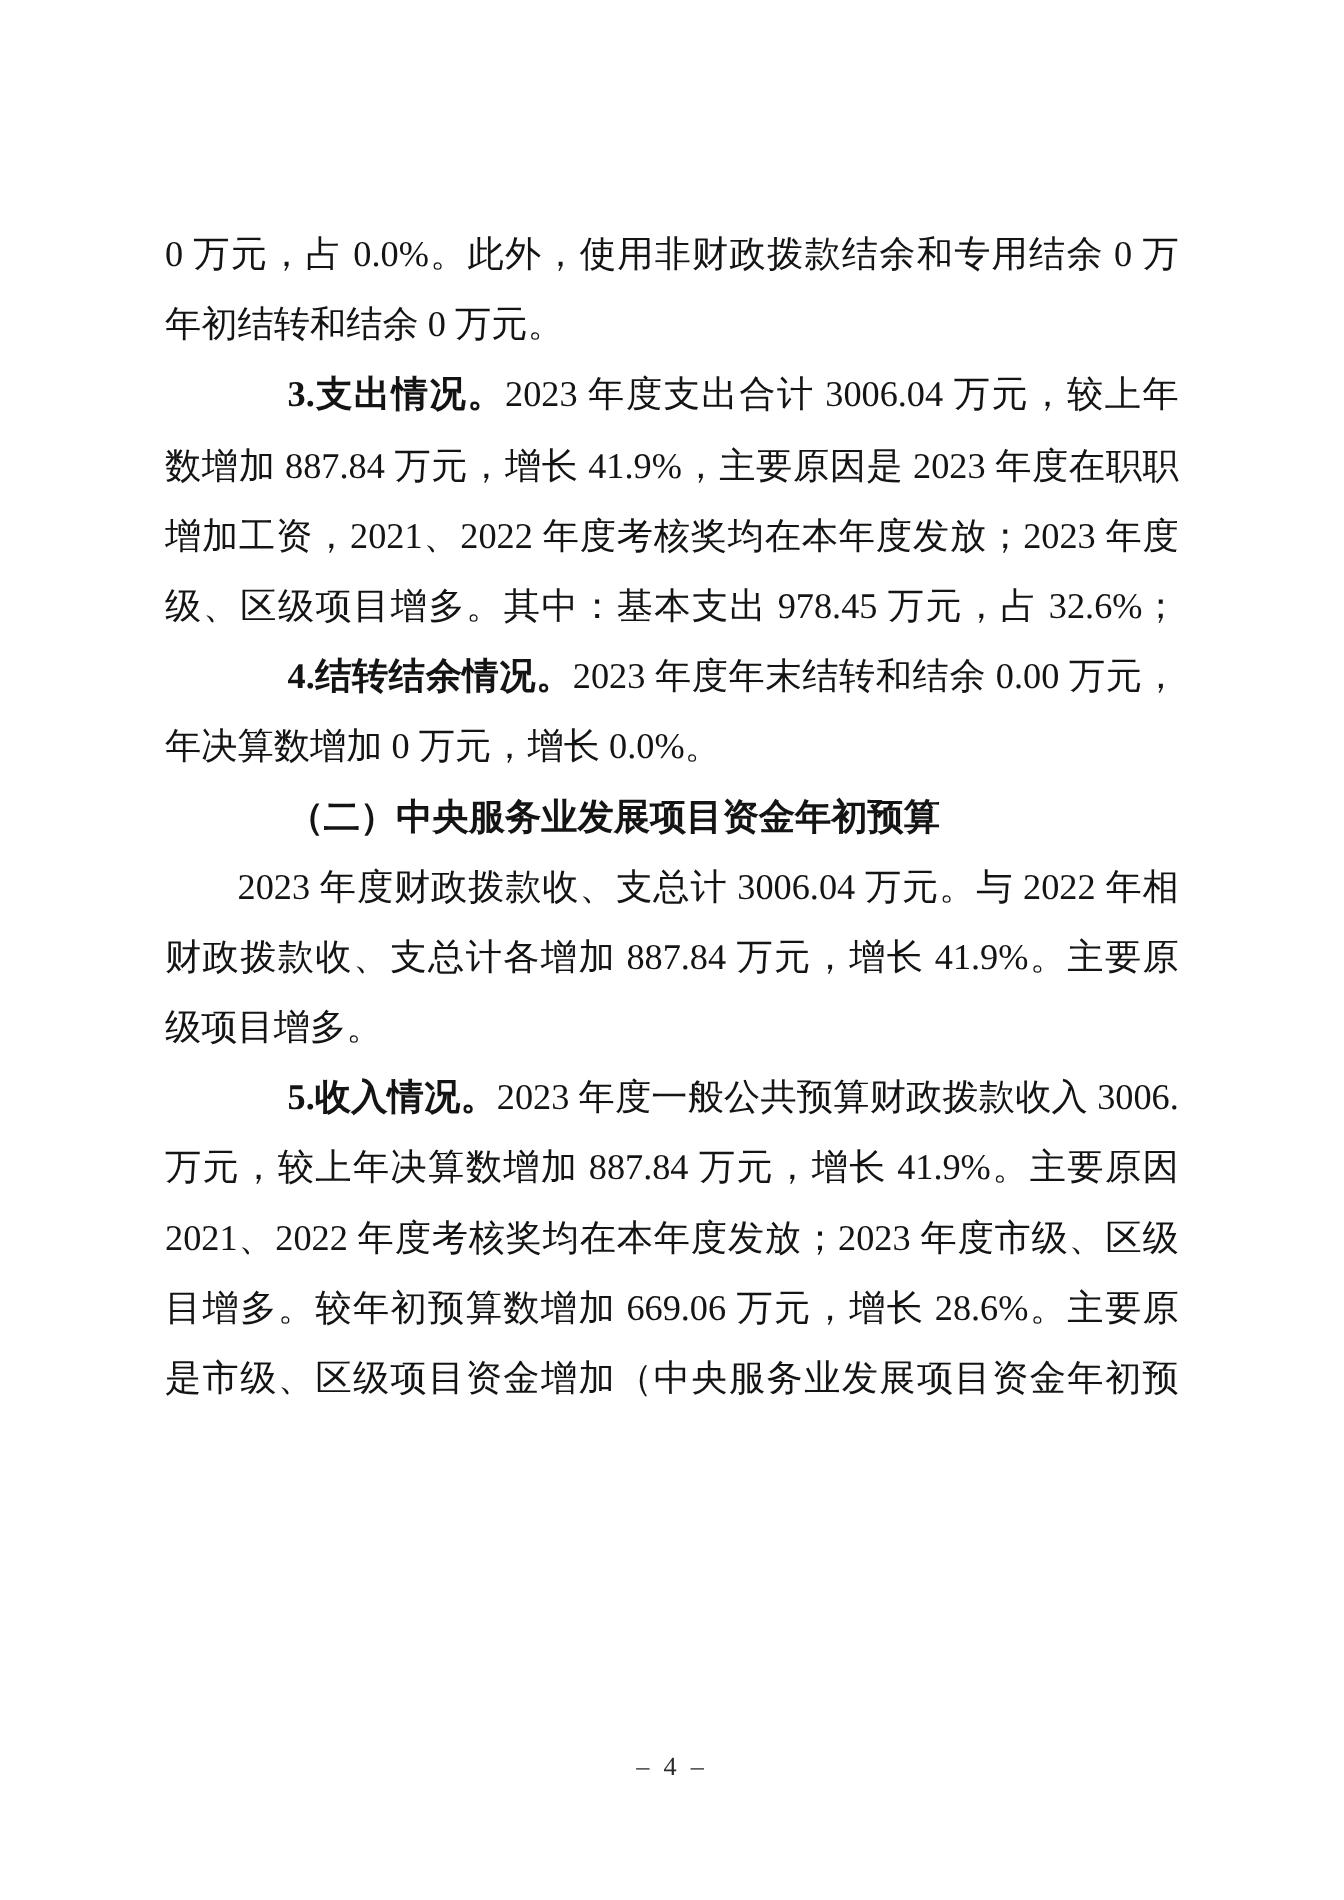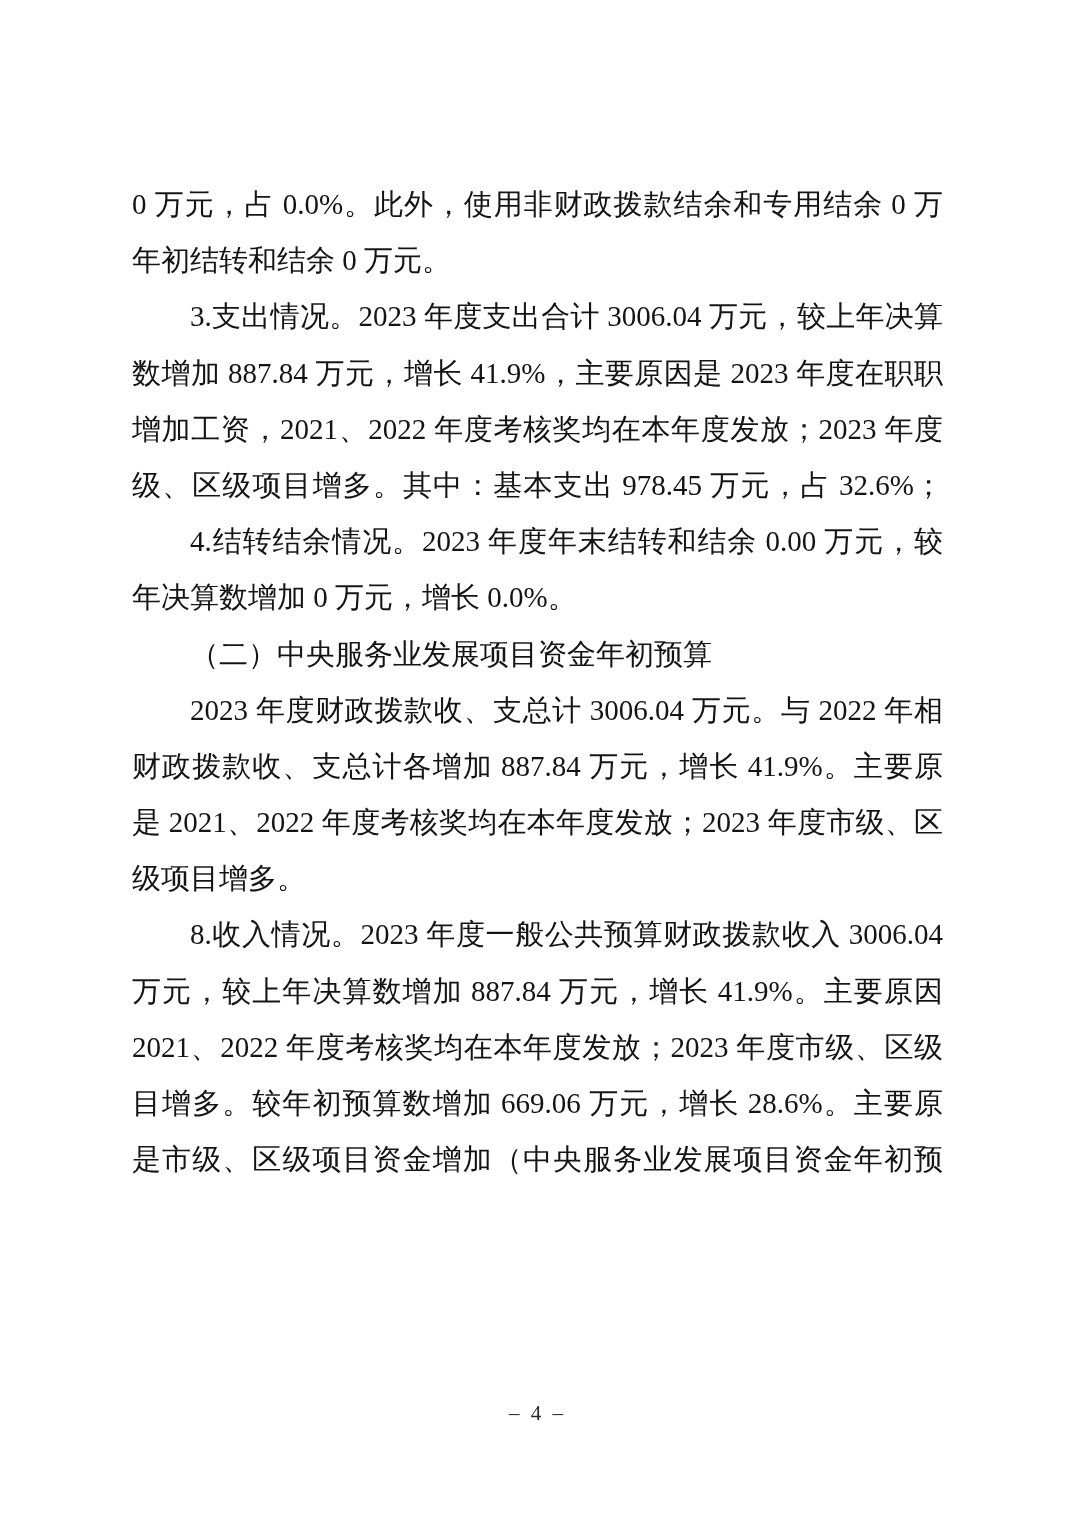--- a/index.html
+++ b/index.html
@@ -35,21 +35,22 @@
     text-align-last: justify;
     text-justify: inter-character;
   }
   .line.indent {
     text-indent: 58px;
   }
   .run {
     font-weight: normal;
   }
   .run.bold {
-    font-weight: normal;
+    font-weight: bold;
+    margin-left: 40px;
   }
   .footer {
     position: absolute;
     left: 0;
     right: 0;
     top: 1400px;
     text-align: center;
     font-size: 21px;
     line-height: 26px;
     letter-spacing: 3px;
@@ -65,22 +66,21 @@
       <div class="line"><span class="run">年初结转和结余 0 万元。</span></div>
       <div class="line indent justify"><span class="run bold">3.支出情况。</span><span class="run">2023 年度支出合计 3006.04 万元，较上年决算</span></div>
       <div class="line justify"><span class="run">数增加 887.84 万元，增长 41.9%，主要原因是 2023 年度在职职工</span></div>
       <div class="line justify"><span class="run">增加工资，2021、2022 年度考核奖均在本年度发放；2023 年度市</span></div>
       <div class="line justify"><span class="run">级、区级项目增多。其中：基本支出 978.45 万元，占 32.6%；项</span></div>
       <div class="line indent justify"><span class="run bold">4.结转结余情况。</span><span class="run">2023 年度年末结转和结余 0.00 万元，较上</span></div>
       <div class="line"><span class="run">年决算数增加 0 万元，增长 0.0%。</span></div>
       <div class="line indent"><span class="run bold">（二）中央服务业发展项目资金年初预算</span></div>
       <div class="line indent justify"><span class="run">2023 年度财政拨款收、支总计 3006.04 万元。与 2022 年相比，</span></div>
       <div class="line justify"><span class="run">财政拨款收、支总计各增加 887.84 万元，增长 41.9%。主要原因</span></div>
-      <div class="line justify"><span class="run">是 2021、2022 年度考核奖均在本年度发放；2023 年度市级、区</span></div>
       <div class="line"><span class="run">级项目增多。</span></div>
-      <div class="line indent justify"><span class="run bold">8.收入情况。</span><span class="run">2023 年度一般公共预算财政拨款收入 3006.04</span></div>
+      <div class="line indent justify"><span class="run bold">5.收入情况。</span><span class="run">2023 年度一般公共预算财政拨款收入 3006.04</span></div>
       <div class="line justify"><span class="run">万元，较上年决算数增加 887.84 万元，增长 41.9%。主要原因是</span></div>
       <div class="line justify"><span class="run">2021、2022 年度考核奖均在本年度发放；2023 年度市级、区级项</span></div>
       <div class="line justify"><span class="run">目增多。较年初预算数增加 669.06 万元，增长 28.6%。主要原因</span></div>
       <div class="line justify"><span class="run">是市级、区级项目资金增加（中央服务业发展项目资金年初预算</span></div>
     </div>
   <div class="footer">– 4 –</div>
 </div>
 
 </body></html>

